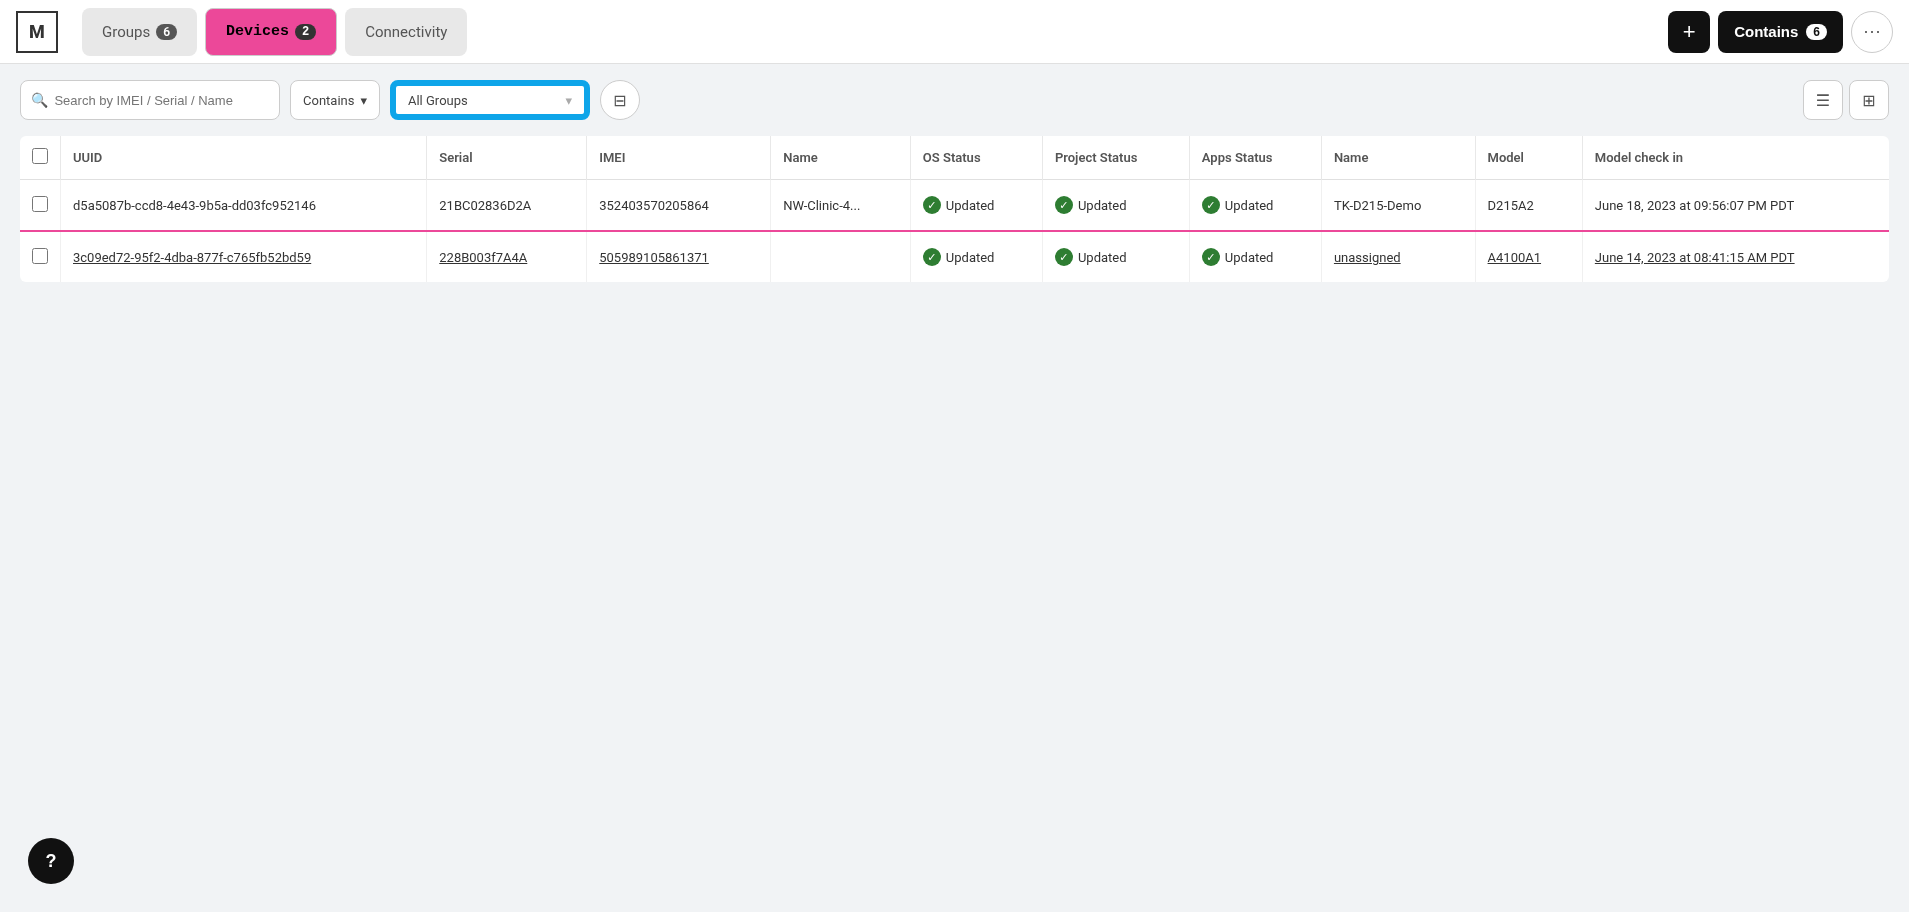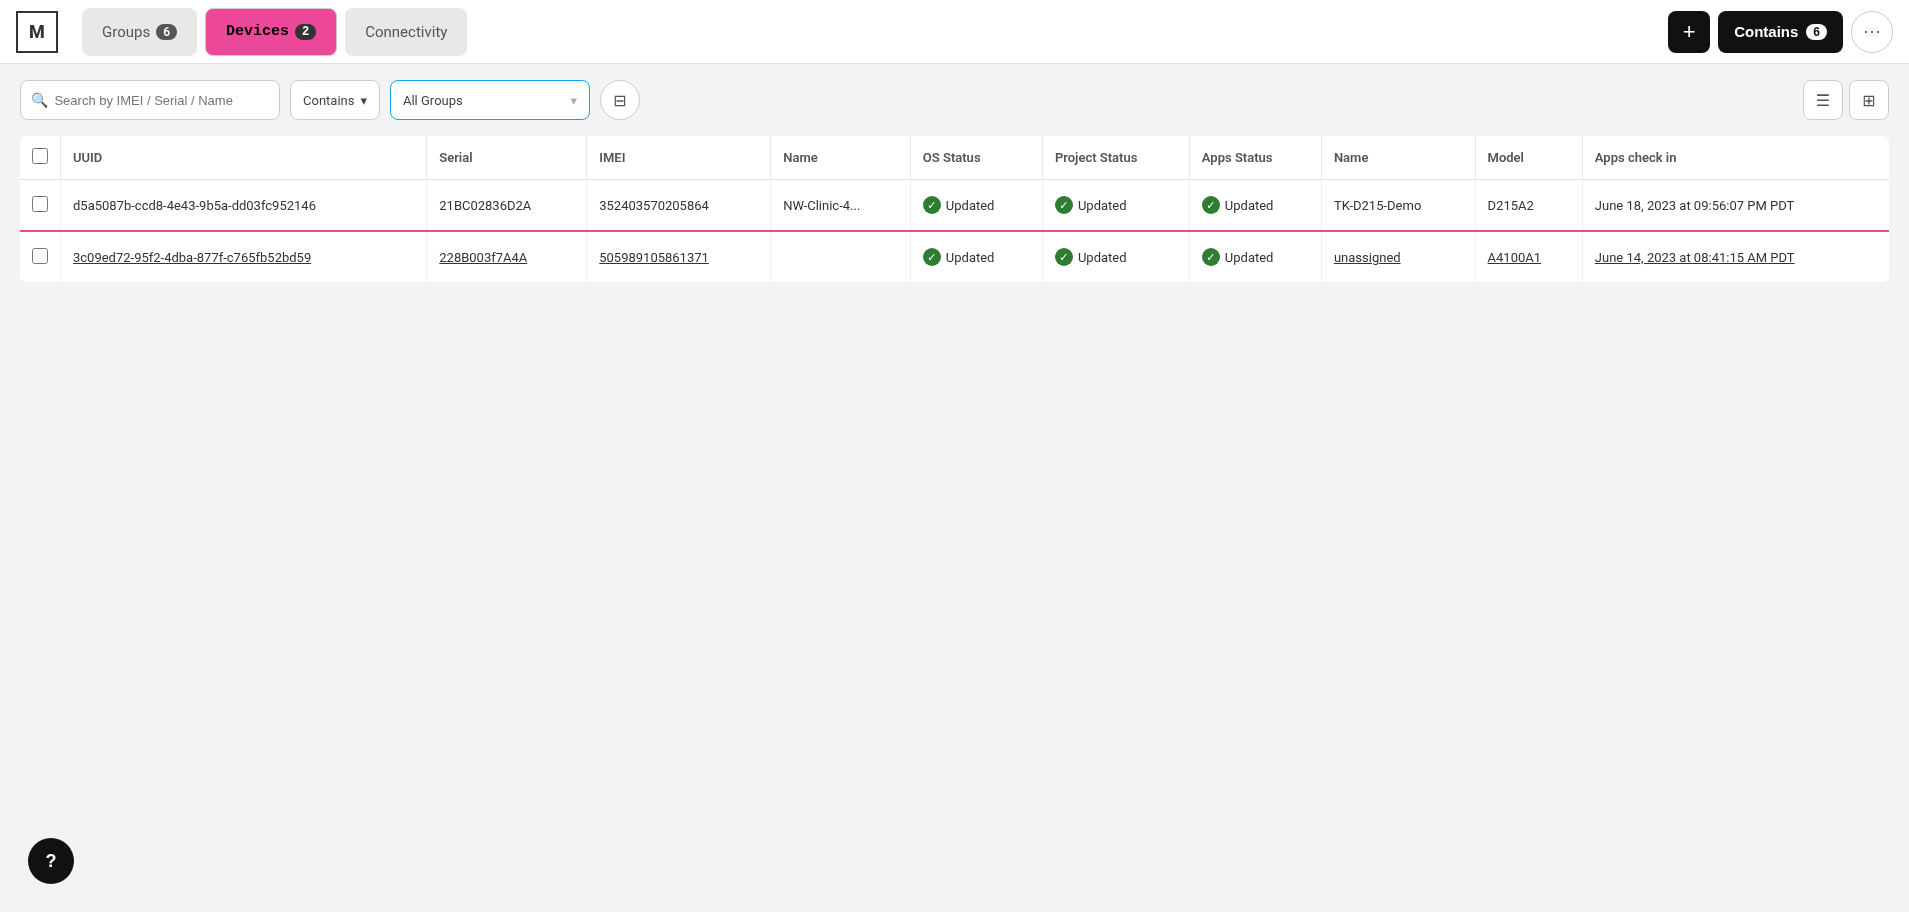--- a/index.html
+++ b/index.html
@@ -163,21 +163,21 @@
       gap: 6px;
       cursor: pointer;
       font-size: 13px;
       color: #444;
     }
 
     .groups-dropdown {
       display: flex;
       align-items: center;
       background: #fff;
-      border: 1px solid #0ea5e9;
+      border: 6px solid #0ea5e9;
       border-radius: 8px;
       padding: 0 12px;
       height: 40px;
       width: 200px;
       gap: 6px;
       cursor: pointer;
       font-size: 13px;
       color: #444;
     }
     .groups-dropdown .chevron { margin-left: auto; color: #aaa; }
@@ -378,21 +378,21 @@
         </th>
         <th>UUID</th>
         <th>Serial</th>
         <th>IMEI</th>
         <th>Name</th>
         <th>OS Status</th>
         <th>Project Status</th>
         <th>Apps Status</th>
         <th>Name</th>
         <th>Model</th>
-        <th>Apps check in</th>
+        <th>Model check in</th>
       </tr>
     </thead>
     <tbody id="table-body">
     <tr>
           <td class="checkbox-cell"><input type="checkbox" style=""></td>
           <td>d5a5087b-ccd8-4e43-9b5a-dd03fc952146</td>
           <td>21BC02836D2A</td>
           <td>352403570205864</td>
           <td>NW-Clinic-4...</td>
           <td><span class="status-badge">

